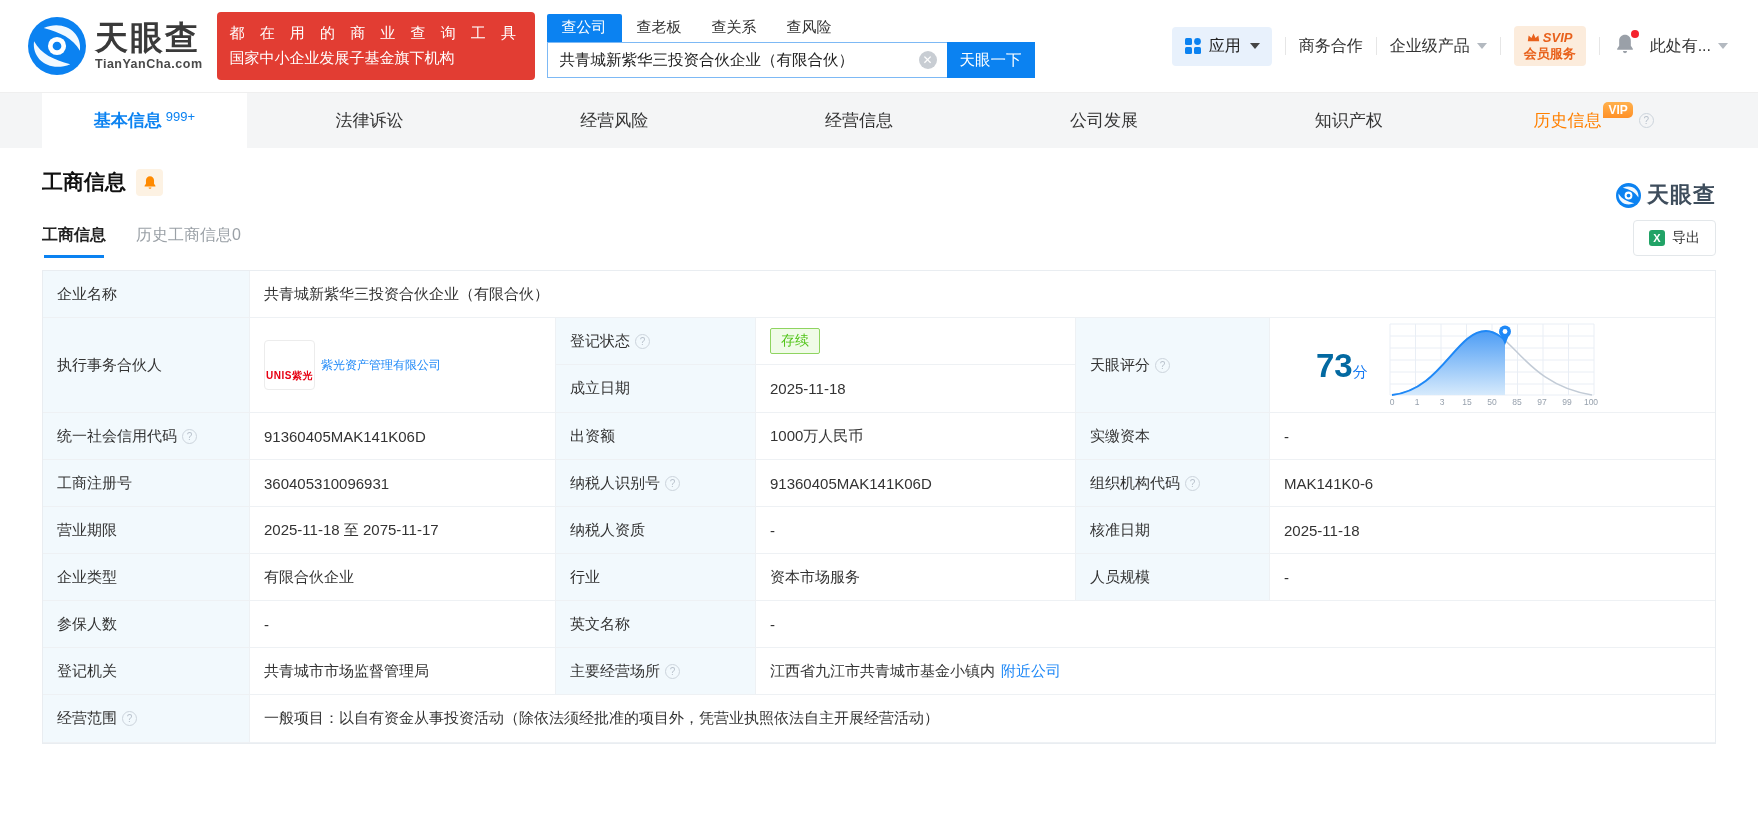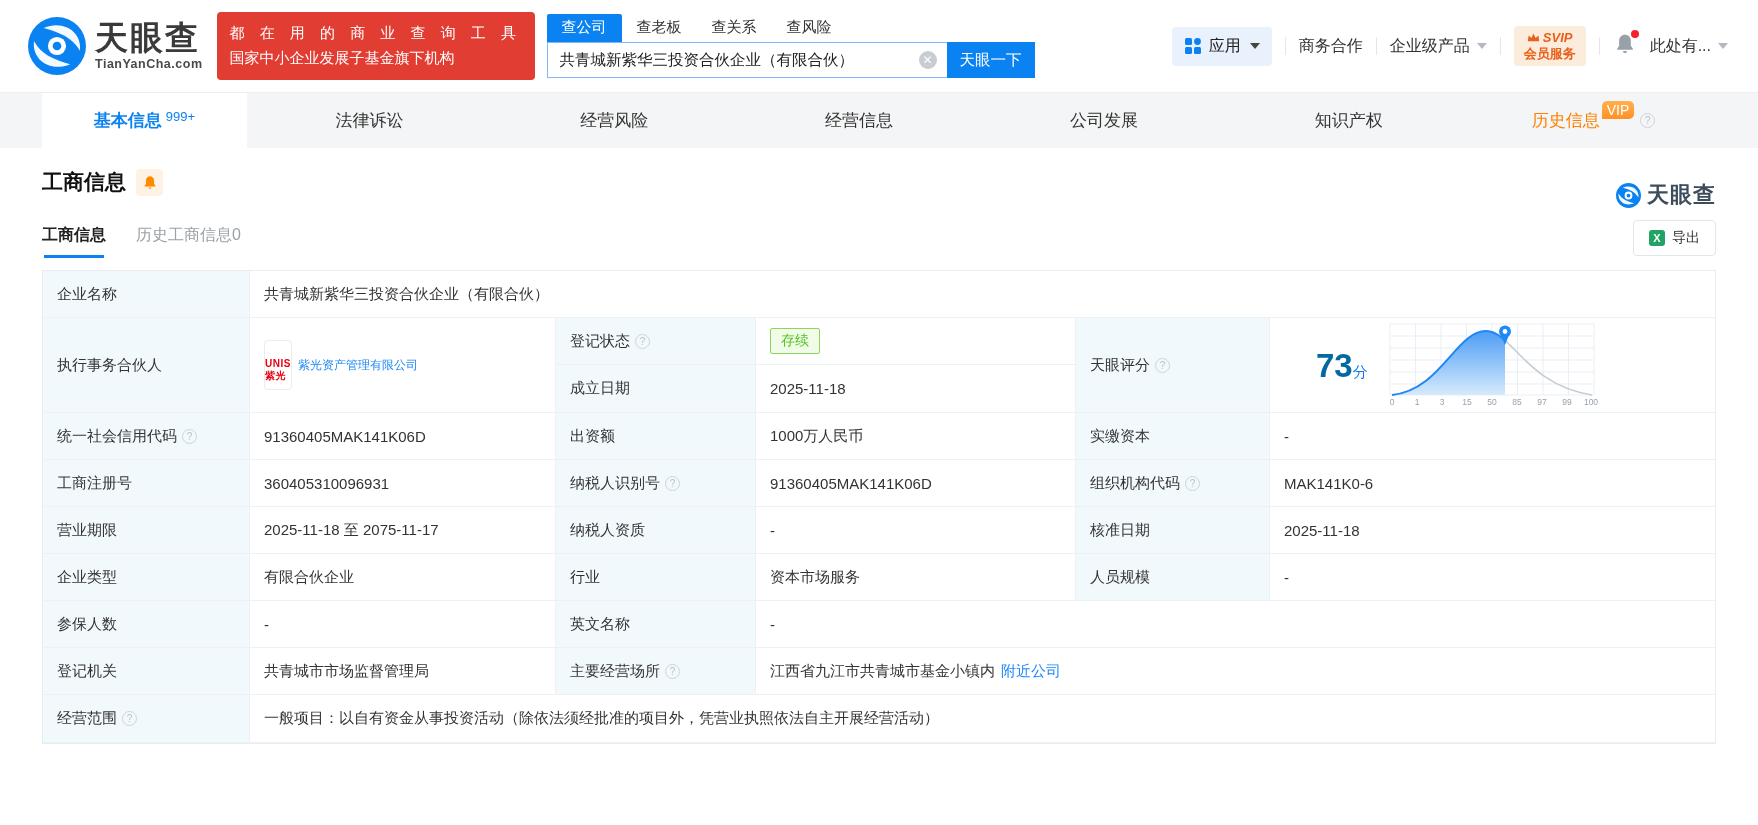--- a/index.html
+++ b/index.html
@@ -41,21 +41,21 @@
   .bell-dot { position:absolute; top:-3px; right:-4px; width:8px; height:8px; border-radius:50%; background:#f5222d; }
 
   
   .tabstrip { height:56px; background:#f4f5f6; display:flex; align-items:stretch; padding:0 42px;
     border-top:1px solid #efefef; }
   .mtab { flex:1; display:flex; align-items:center; justify-content:center; font-size:17px; color:#333;
     cursor:pointer; gap:4px; position:relative; }
   .mtab.active { flex:0 0 205px; background:#fff; color:#0b82f1; font-weight:bold; }
   .mtab .cnt { font-size:13px; color:#0b82f1; font-weight:normal; margin-top:-8px; }
   .mtab.vip-tab { color:#ff8000; }
-  .vip-chip { background:linear-gradient(180deg,#ffb14d,#ff9027); color:#fff; font-size:14px; font-weight:normal;
+  .vip-chip { background:linear-gradient(180deg,#ffb14d,#ff9027); color:#fff; font-size:12px; font-weight:bold;
     border-radius:5px 5px 5px 0; padding:1px 5px; position:relative; top:-11px; left:-2px; }
 
   
   .section { padding:0 42px; position:relative; }
   .sec-head { margin-top:20px; display:flex; align-items:center; gap:10px; }
   .sec-title { font-size:21px; font-weight:bold; color:#111; }
   .bell-chip { width:27px; height:27px; border-radius:4px; background:#fdf2e3; display:flex;
     align-items:center; justify-content:center; cursor:pointer; }
   .watermark { position:absolute; right:42px; top:12px; display:flex; align-items:center; gap:6px; }
   .wm-txt { font-size:22px; font-weight:bold; color:#3e4d5c; letter-spacing:1px; }
@@ -81,21 +81,21 @@
   .c1{grid-column:1} .c2{grid-column:2} .c3{grid-column:3} .c4{grid-column:4} .c5{grid-column:5} .c6{grid-column:6}
   .c2-7{grid-column:2/7} .c4-7{grid-column:4/7}
   .r1{grid-row:1} .r23{grid-row:2/4} .r2{grid-row:2} .r3{grid-row:3} .r4{grid-row:4} .r5{grid-row:5}
   .r6{grid-row:6} .r7{grid-row:7} .r8{grid-row:8} .r9{grid-row:9} .r10{grid-row:10}
   .last-col { border-right:none; }
   .help { width:15px; height:15px; border-radius:50%; border:1px solid #ccd4dc; color:#b9c2cc; font-size:10px;
     display:inline-flex; align-items:center; justify-content:center; flex:none; cursor:pointer; }
   .badge-alive { background:#f0fbe8; border:1px solid #8fd460; color:#52c41a; padding:3px 10px;
     border-radius:2px; font-size:14px; }
   .link { color:#1e88f7; cursor:pointer; text-decoration:none; }
-  .plogo { width:28px; height:50px; border:1px solid #ececec; border-radius:4px; background:#fff;
+  .plogo { width:51px; height:50px; border:1px solid #ececec; border-radius:4px; background:#fff;
     display:flex; align-items:flex-end; justify-content:center; padding-bottom:6px; flex:none; cursor:pointer; }
   .plogo span { font-size:10px; font-weight:bold; color:#e60012; letter-spacing:.5px; }
   .score-cell { gap:18px; justify-content:flex-start; padding-left:46px; }
   .score-num { color:#0369a1; font-size:33px; font-weight:bold; line-height:1; }
   .score-unit { color:#1479f2; font-size:15px; }
   .mini-chart { flex:none; }
 </style>
 </head>
 <body>
 

